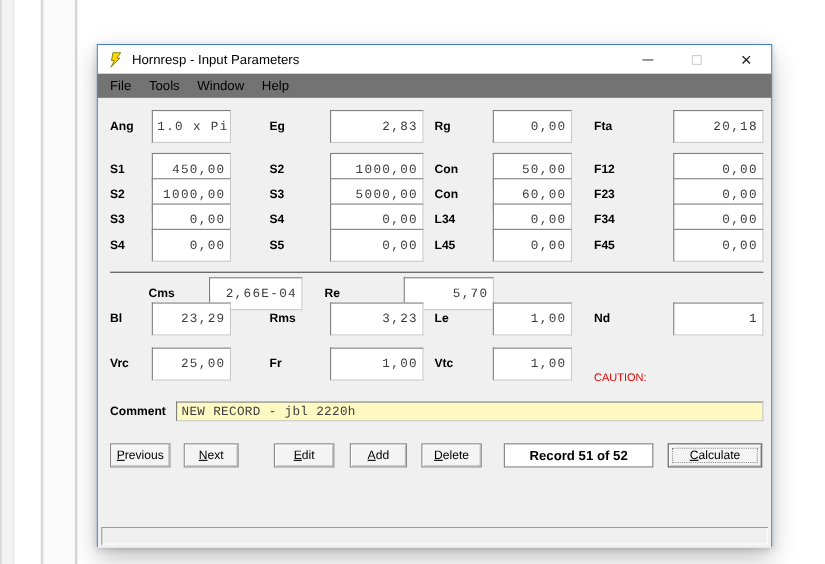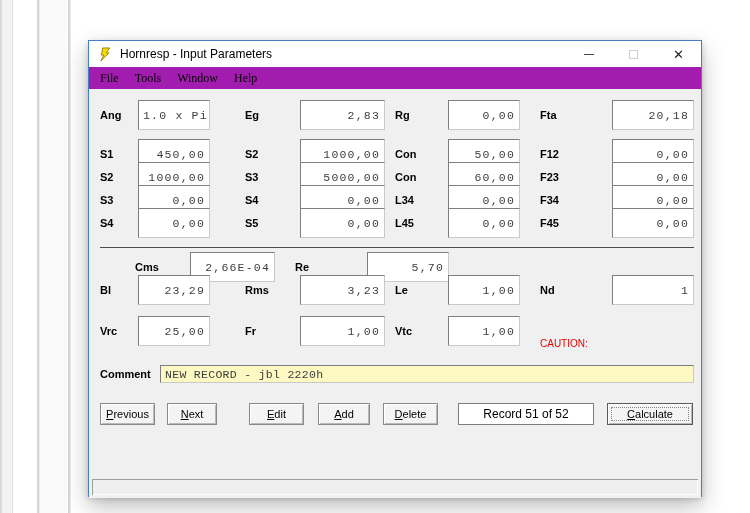--- a/index.html
+++ b/index.html
@@ -35,21 +35,21 @@
   .titlebar { height:26px; background:#fff; display:flex; align-items:center;justify-content:space-between; }
   .app-icon { width:15px; height:15px; margin-left:9px; flex:0 0 auto; }
   .title-text { font-size:12px; color:#000; margin-left:7px; white-space:nowrap; }
   .caption-btns { margin-left:auto; display:flex; height:100%; }
   .cap-btn { width:45px; height:100%; display:flex; align-items:center; justify-content:center; font-size:12px; color:#333; }
   .cap-btn.min span { display:block; width:10px; height:1px; background:#444; }
   .cap-btn.max span { display:block; width:9px; height:9px; border:1px solid #cfcfcf; }
   .cap-btn.close { font-size:13px; color:#222; }
 
   
-  .menubar { height:22px; background:#a21caf; display:flex; align-items:center; padding-left:3px;font-family:Liberation Serif, serif; }
+  .menubar { height:22px; background:#737373; display:flex; align-items:center; padding-left:3px; }
   .menu-item { font-size:12px; color:#000; padding:2px 8px; }
 
   
   .client { position:relative; height:409px; padding:17px 7px 0 11px; background:#f0f0f0; }
 
   .prow { display:flex; align-items:center; height:18px; margin-bottom:5px; }
   .cell { display:flex; align-items:center; height:18px; }
   .c1 { width:110px; }
   .c2 { width:140px; margin-left:35px; }
   .c3 { width:125px; margin-left:10px; }
@@ -94,21 +94,21 @@
     cursor:default; white-space:nowrap;
   }
   .b-prev { width:55px; }
   .b-next { width:50px; margin-left:12px; }
   .b-edit { width:55px; margin-left:32px; }
   .b-add  { width:52px; margin-left:14px; }
   .b-del  { width:55px; margin-left:13px; }
   .record-box {
     width:136px; height:22px; margin-left:20px;
     background:#fff; border:1px solid #7e7e7e;
-    font-size:12px; font-weight:normal; color:#000;
+    font-size:12px; font-weight:bold; color:#000;
     display:flex; align-items:center; justify-content:center; white-space:nowrap;
   }
   .b-calc { width:86px; margin-left:13px; border-color:#5a5a5a; }
   .b-calc .focus-rect { position:absolute; left:3px; top:3px; right:3px; bottom:3px; border:1px dotted #8a8a8a; }
 
   
   .statusbar {
     position:absolute; left:3px; right:3px; bottom:3px; height:16px;
     background:#efefef;
     box-shadow: inset 1px 1px 0 #9c9c9c, inset -1px -1px 0 #fdfdfd;

